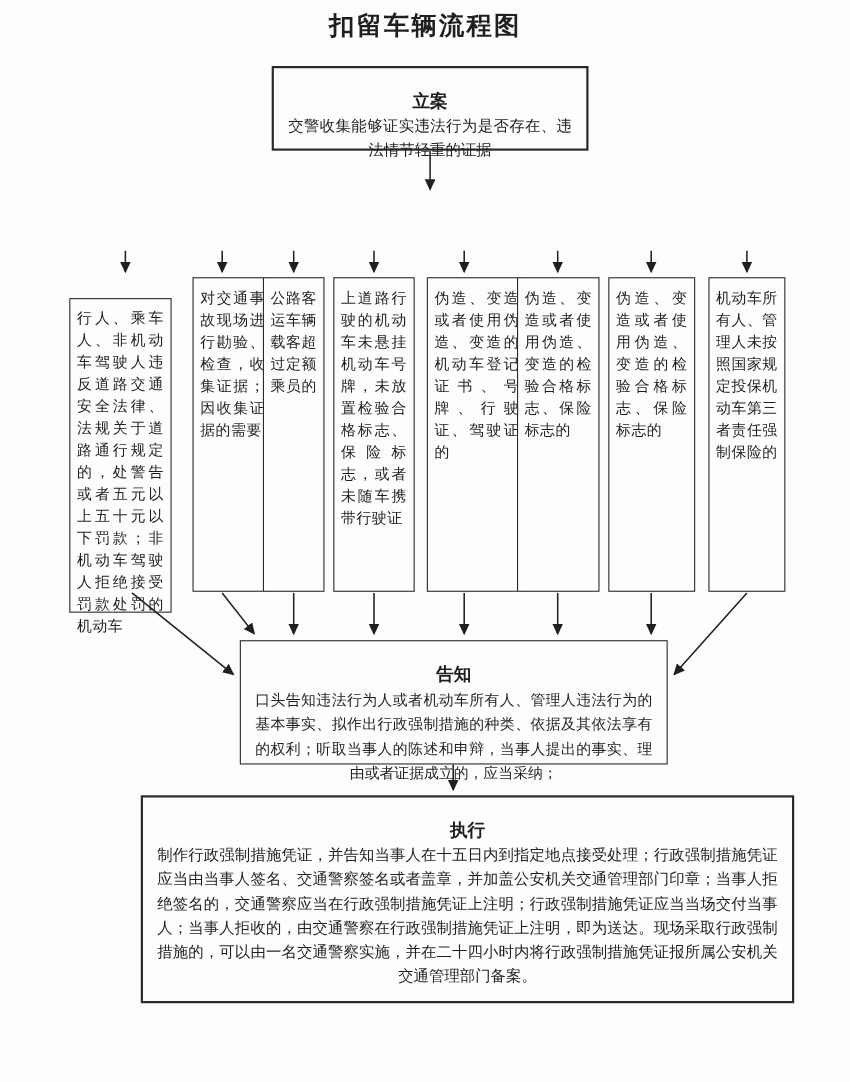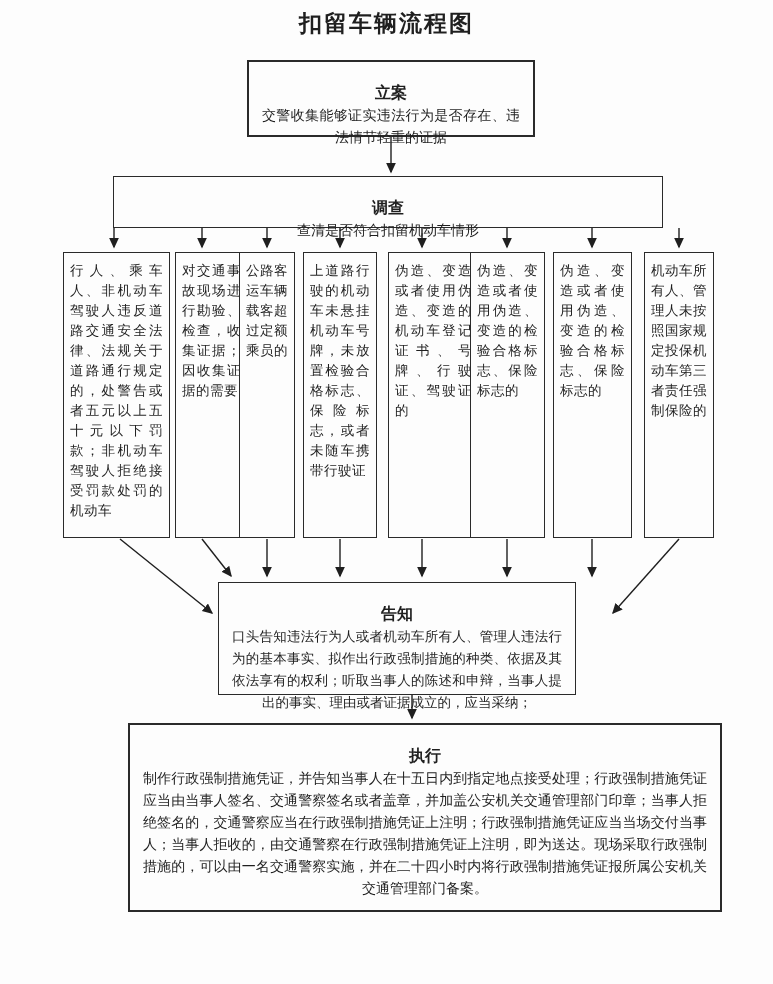--- a/index.html
+++ b/index.html
@@ -39,26 +39,22 @@
 
 <div class="page">
 
   <div class="title">扣留车辆流程图</div>
 
   <div class="node thick" style="left:247px;top:60px;width:288px;height:77px;">
     <div class="node-label">立案</div>
     <div class="node-text">交警收集能够证实违法行为是否存在、违法情节轻重的证据</div>
   </div>
 
-  <div class="node" style="left:113px;top:176px;width:550px;height:52px;">
-    <div class="node-label">调查</div>
-    <div class="node-text">查清是否符合扣留机动车情形</div>
-  </div>
 
-  <div class="col" style="left:63px;width:107px;">
+  <div class="col" style="left:63px;width:93px;margin-top:19px;">
     <div class="col-txt">行人、乘车人、非机动车驾驶人违反道路交通安全法律、法规关于道路通行规定的，处警告或者五元以上五十元以下罚款；非机动车驾驶人拒绝接受罚款处罚的机动车</div>
   </div>
   <div class="col" style="left:175px;width:73px;">
     <div class="col-txt">对交通事故现场进行勘验、检查，收集证据；因收集证据的需要</div>
   </div>
   <div class="col" style="left:303px;width:74px;">
     <div class="col-txt">上道路行驶的机动车未悬挂机动车号牌，未放置检验合格标志、保险标志，或者未随车携带行驶证</div>
   </div>
   <div class="col" style="left:239px;width:56px;">
     <div class="col-txt">公路客运车辆载客超过定额乘员的</div>
@@ -69,21 +65,21 @@
   <div class="col" style="left:470px;width:75px;">
     <div class="col-txt">伪造、变造或者使用伪造、变造的检验合格标志、保险标志的</div>
   </div>
   <div class="col" style="left:553px;width:79px;">
     <div class="col-txt">伪造、变造或者使用伪造、变造的检验合格标志、保险标志的</div>
   </div>
   <div class="col" style="left:644px;width:70px;">
     <div class="col-txt">机动车所有人、管理人未按照国家规定投保机动车第三者责任强制保险的</div>
   </div>
 
-  <div class="node" style="left:218px;top:582px;width:358px;height:113px;">
+  <div class="node" style="left:218px;top:582px;width:389px;height:113px;">
     <div class="node-label">告知</div>
     <div class="node-text small">口头告知违法行为人或者机动车所有人、管理人违法行为的基本事实、拟作出行政强制措施的种类、依据及其依法享有的权利；听取当事人的陈述和申辩，当事人提出的事实、理由或者证据成立的，应当采纳；</div>
   </div>
 
   <div class="node thick" style="left:128px;top:723px;width:594px;height:189px;">
     <div class="node-label">执行</div>
     <div class="node-text">制作行政强制措施凭证，并告知当事人在十五日内到指定地点接受处理；行政强制措施凭证应当由当事人签名、交通警察签名或者盖章，并加盖公安机关交通管理部门印章；当事人拒绝签名的，交通警察应当在行政强制措施凭证上注明；行政强制措施凭证应当当场交付当事人；当事人拒收的，由交通警察在行政强制措施凭证上注明，即为送达。现场采取行政强制措施的，可以由一名交通警察实施，并在二十四小时内将行政强制措施凭证报所属公安机关交通管理部门备案。</div>
   </div>
 
   <svg class="arrows" viewBox="0 0 773 984">

